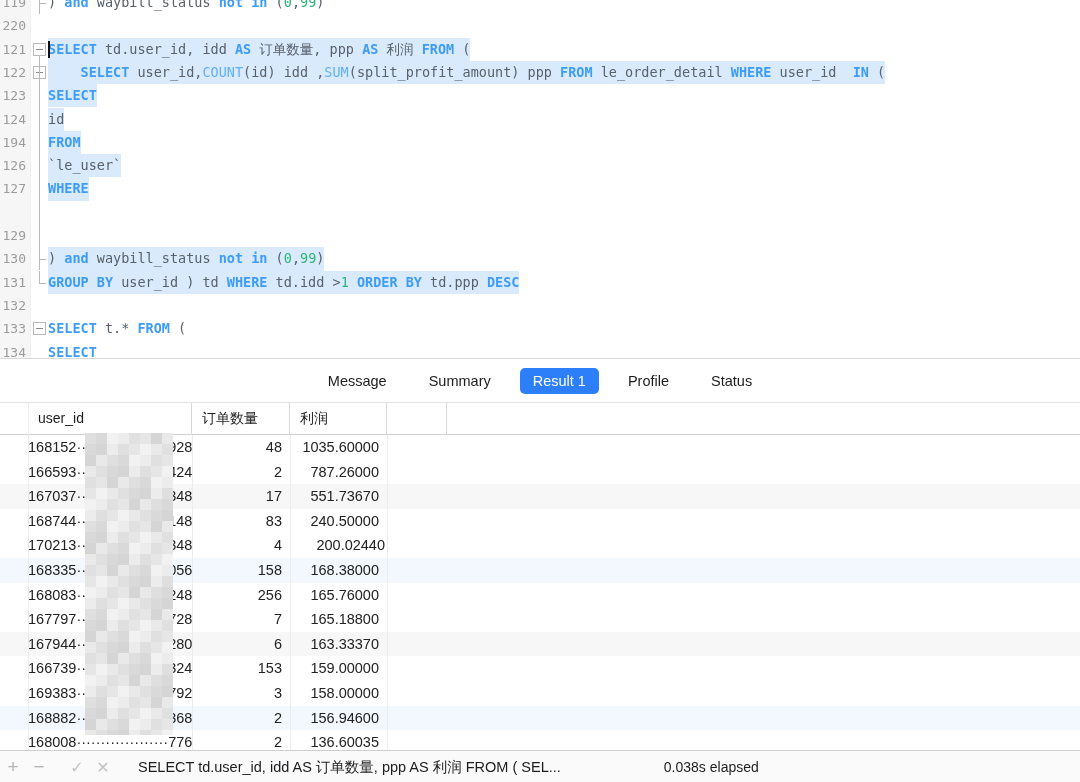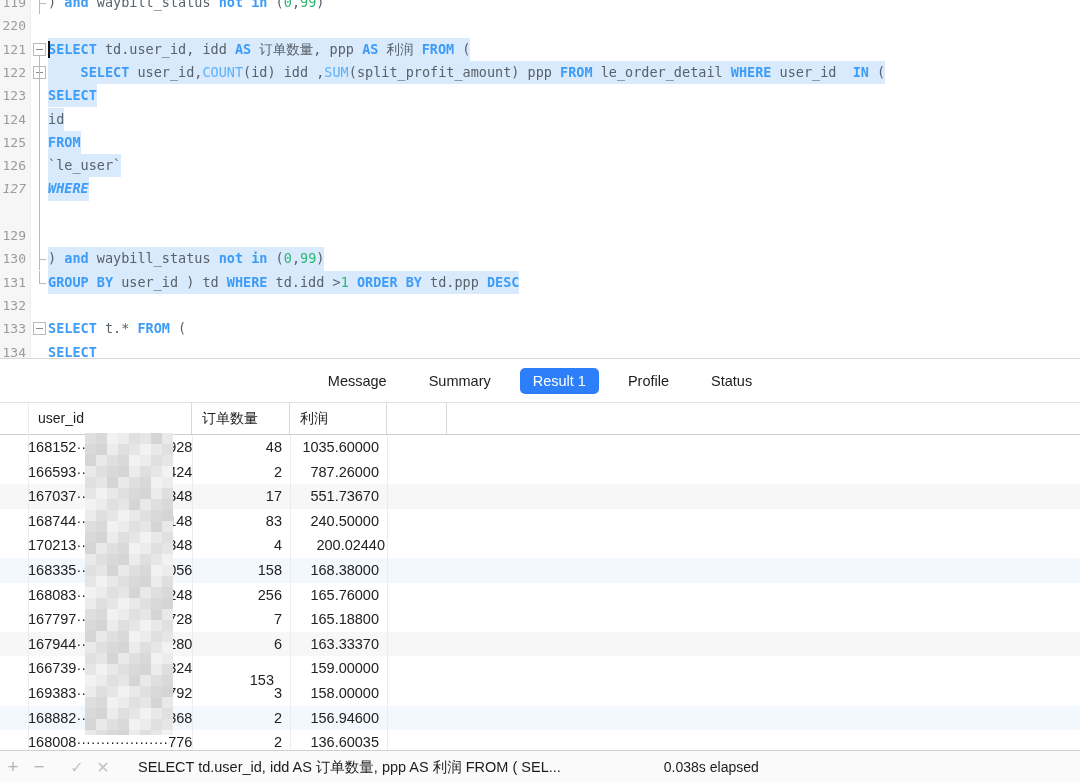--- a/index.html
+++ b/index.html
@@ -131,23 +131,23 @@
 
   <div class="editor">
     <div class="gutter"></div>
     <div class="code-area" id="code-area">
         <div class="line" style="position: absolute; left: 0px; top: -9px; width: 1080px;"><span class="ln">119</span><span class="guide-end" style="top: 12px;"></span><span class="guide" style="top: 0px; height: 23px;"></span><span class="txt"><span class="pl">) </span><span class="kw">and</span><span class="pl"> waybill_status </span><span class="kw">not in</span><span class="pl"> (</span><span class="num">0</span><span class="pl">,</span><span class="num">99</span><span class="pl">)</span></span></div>
         <div class="line" style="position: absolute; left: 0px; top: 14.3px; width: 1080px;"><span class="ln">220</span><span class="txt"></span></div>
         <div class="line" style="position: absolute; left: 0px; top: 37.6px; width: 1080px;"><span class="ln">121</span><span class="fold"></span><span class="txt sel"><span class="kw">SELECT</span><span class="pl"> td.user_id, idd </span><span class="kw">AS</span><span class="cn"> 订单数量, ppp </span><span class="kw">AS</span><span class="cn"> 利润 </span><span class="kw">FROM</span><span class="pl"> (</span></span><span class="caret"></span></div>
         <div class="line" style="position: absolute; left: 0px; top: 60.9px; width: 1080px;"><span class="ln">122</span><span class="fold"></span><span class="txt sel"><span class="kw">    SELECT</span><span class="pl"> user_id,</span><span class="fn">COUNT</span><span class="pl">(id) idd ,</span><span class="fn">SUM</span><span class="pl">(split_profit_amount) ppp </span><span class="kw">FROM</span><span class="pl"> le_order_detail </span><span class="kw">WHERE</span><span class="pl"> user_id  </span><span class="kw">IN</span><span class="pl"> (</span></span></div>
         <div class="line" style="position: absolute; left: 0px; top: 84.2px; width: 1080px;"><span class="ln">123</span><span class="guide" style="top: 0px; height: 24px;"></span><span class="txt sel"><span class="kw">SELECT</span></span></div>
         <div class="line" style="position: absolute; left: 0px; top: 107.5px; width: 1080px;"><span class="ln">124</span><span class="guide" style="top: 0px; height: 24px;"></span><span class="txt sel"><span class="pl">id</span></span></div>
-        <div class="line" style="position: absolute; left: 0px; top: 130.8px; width: 1080px;"><span class="ln">125</span><span class="guide" style="top: 0px; height: 24px;"></span><span class="txt sel"><span class="kw">FROM</span></span></div>
+        <div class="line" style="position: absolute; left: 0px; top: 130.8px; width: 1080px;"><span class="ln">194</span><span class="guide" style="top: 0px; height: 24px;"></span><span class="txt sel"><span class="kw">FROM</span></span></div>
         <div class="line" style="position: absolute; left: 0px; top: 154.1px; width: 1080px;"><span class="ln">126</span><span class="guide" style="top: 0px; height: 24px;"></span><span class="txt sel"><span class="pl">`le_user`</span></span></div>
-        <div class="line" style="position: absolute; left: 0px; top: 177.4px; width: 996px; font-style: italic;"><span class="ln">127</span><span class="guide" style="top: 0px; height: 24px;"></span><span class="txt sel"><span class="kw">WHERE</span></span></div>
+        <div class="line" style="position: absolute; left: 0px; top: 177.4px; width: 996px;"><span class="ln">127</span><span class="guide" style="top: 0px; height: 24px;"></span><span class="txt sel"><span class="kw">WHERE</span></span></div>
         <div class="line" style="position: absolute; left: 0px; top: 224px; width: 1080px;"><span class="ln">129</span><span class="guide" style="top: 0px; height: 24px;"></span></div>
         <div class="line" style="position: absolute; left: 0px; top: 247.3px; width: 1080px;"><span class="ln">130</span><span class="guide-end" style="top: 12px;"></span><span class="guide" style="top: 0px; height: 23px;"></span><span class="txt sel"><span class="pl">) </span><span class="kw">and</span><span class="pl"> waybill_status </span><span class="kw">not in</span><span class="pl"> (</span><span class="num">0</span><span class="pl">,</span><span class="num">99</span><span class="pl">)</span></span></div>
         <div class="line" style="position: absolute; left: 0px; top: 270.6px; width: 1080px;"><span class="ln">131</span><span class="guide-end" style="top: 12px;"></span><span class="guide" style="top: 0px; height: 12px;"></span><span class="txt sel"><span class="kw">GROUP BY</span><span class="pl"> user_id ) td </span><span class="kw">WHERE</span><span class="pl"> td.idd &gt;</span><span class="num">1</span><span class="pl"> </span><span class="kw">ORDER BY</span><span class="pl"> td.ppp </span><span class="kw">DESC</span></span></div>
         <div class="line" style="position: absolute; left: 0px; top: 293.9px; width: 1080px;"><span class="ln">132</span><span class="txt"></span></div>
         <div class="line" style="position: absolute; left: 0px; top: 317.2px; width: 1080px;"><span class="ln">133</span><span class="fold"></span><span class="txt"><span class="kw">SELECT</span><span class="pl"> t.* </span><span class="kw">FROM</span><span class="pl"> (</span></span></div>
         <div class="line" style="position: absolute; left: 0px; top: 340.5px; width: 1080px;"><span class="ln">134</span><span class="txt"><span class="kw">SELECT</span></span></div>
         <div style="position: absolute; left: 39px; top: 54.6px; width: 1px; height: 212.03px; background: rgb(185, 185, 185);"></div>
       </div>
   </div>
 
@@ -235,21 +235,21 @@
         <div class="grow s1">
           <div class="gc uid" style="left: 28px; width: 164px;">167944···················280</div>
           <div class="gc num" style="left: 192px; width: 98px;">6</div>
           <div class="gc num" style="left: 290px; width: 97px;">163.33370</div>
           <div style="position: absolute; left: 192px; top: 0px; width: 1px; height: 24.6px; background: rgb(236, 236, 236);"></div>
           <div style="position: absolute; left: 290px; top: 0px; width: 1px; height: 24.6px; background: rgb(236, 236, 236);"></div>
           <div style="position: absolute; left: 387px; top: 0px; width: 1px; height: 24.6px; background: rgb(236, 236, 236);"></div>
         </div>
         <div class="grow">
           <div class="gc uid" style="left: 28px; width: 164px;">166739···················324</div>
-          <div class="gc num" style="left: 184px; width: 98px; margin-top: 12px;">153</div>
+          <div class="gc num" style="left: 192px; width: 98px;">153</div>
           <div class="gc num" style="left: 290px; width: 97px;">159.00000</div>
           <div style="position: absolute; left: 192px; top: 0px; width: 1px; height: 24.6px; background: rgb(236, 236, 236);"></div>
           <div style="position: absolute; left: 290px; top: 0px; width: 1px; height: 24.6px; background: rgb(236, 236, 236);"></div>
           <div style="position: absolute; left: 387px; top: 0px; width: 1px; height: 24.6px; background: rgb(236, 236, 236);"></div>
         </div>
         <div class="grow">
           <div class="gc uid" style="left: 28px; width: 164px;">169383···················792</div>
           <div class="gc num" style="left: 192px; width: 98px;">3</div>
           <div class="gc num" style="left: 290px; width: 97px;">158.00000</div>
           <div style="position: absolute; left: 192px; top: 0px; width: 1px; height: 24.6px; background: rgb(236, 236, 236);"></div>

